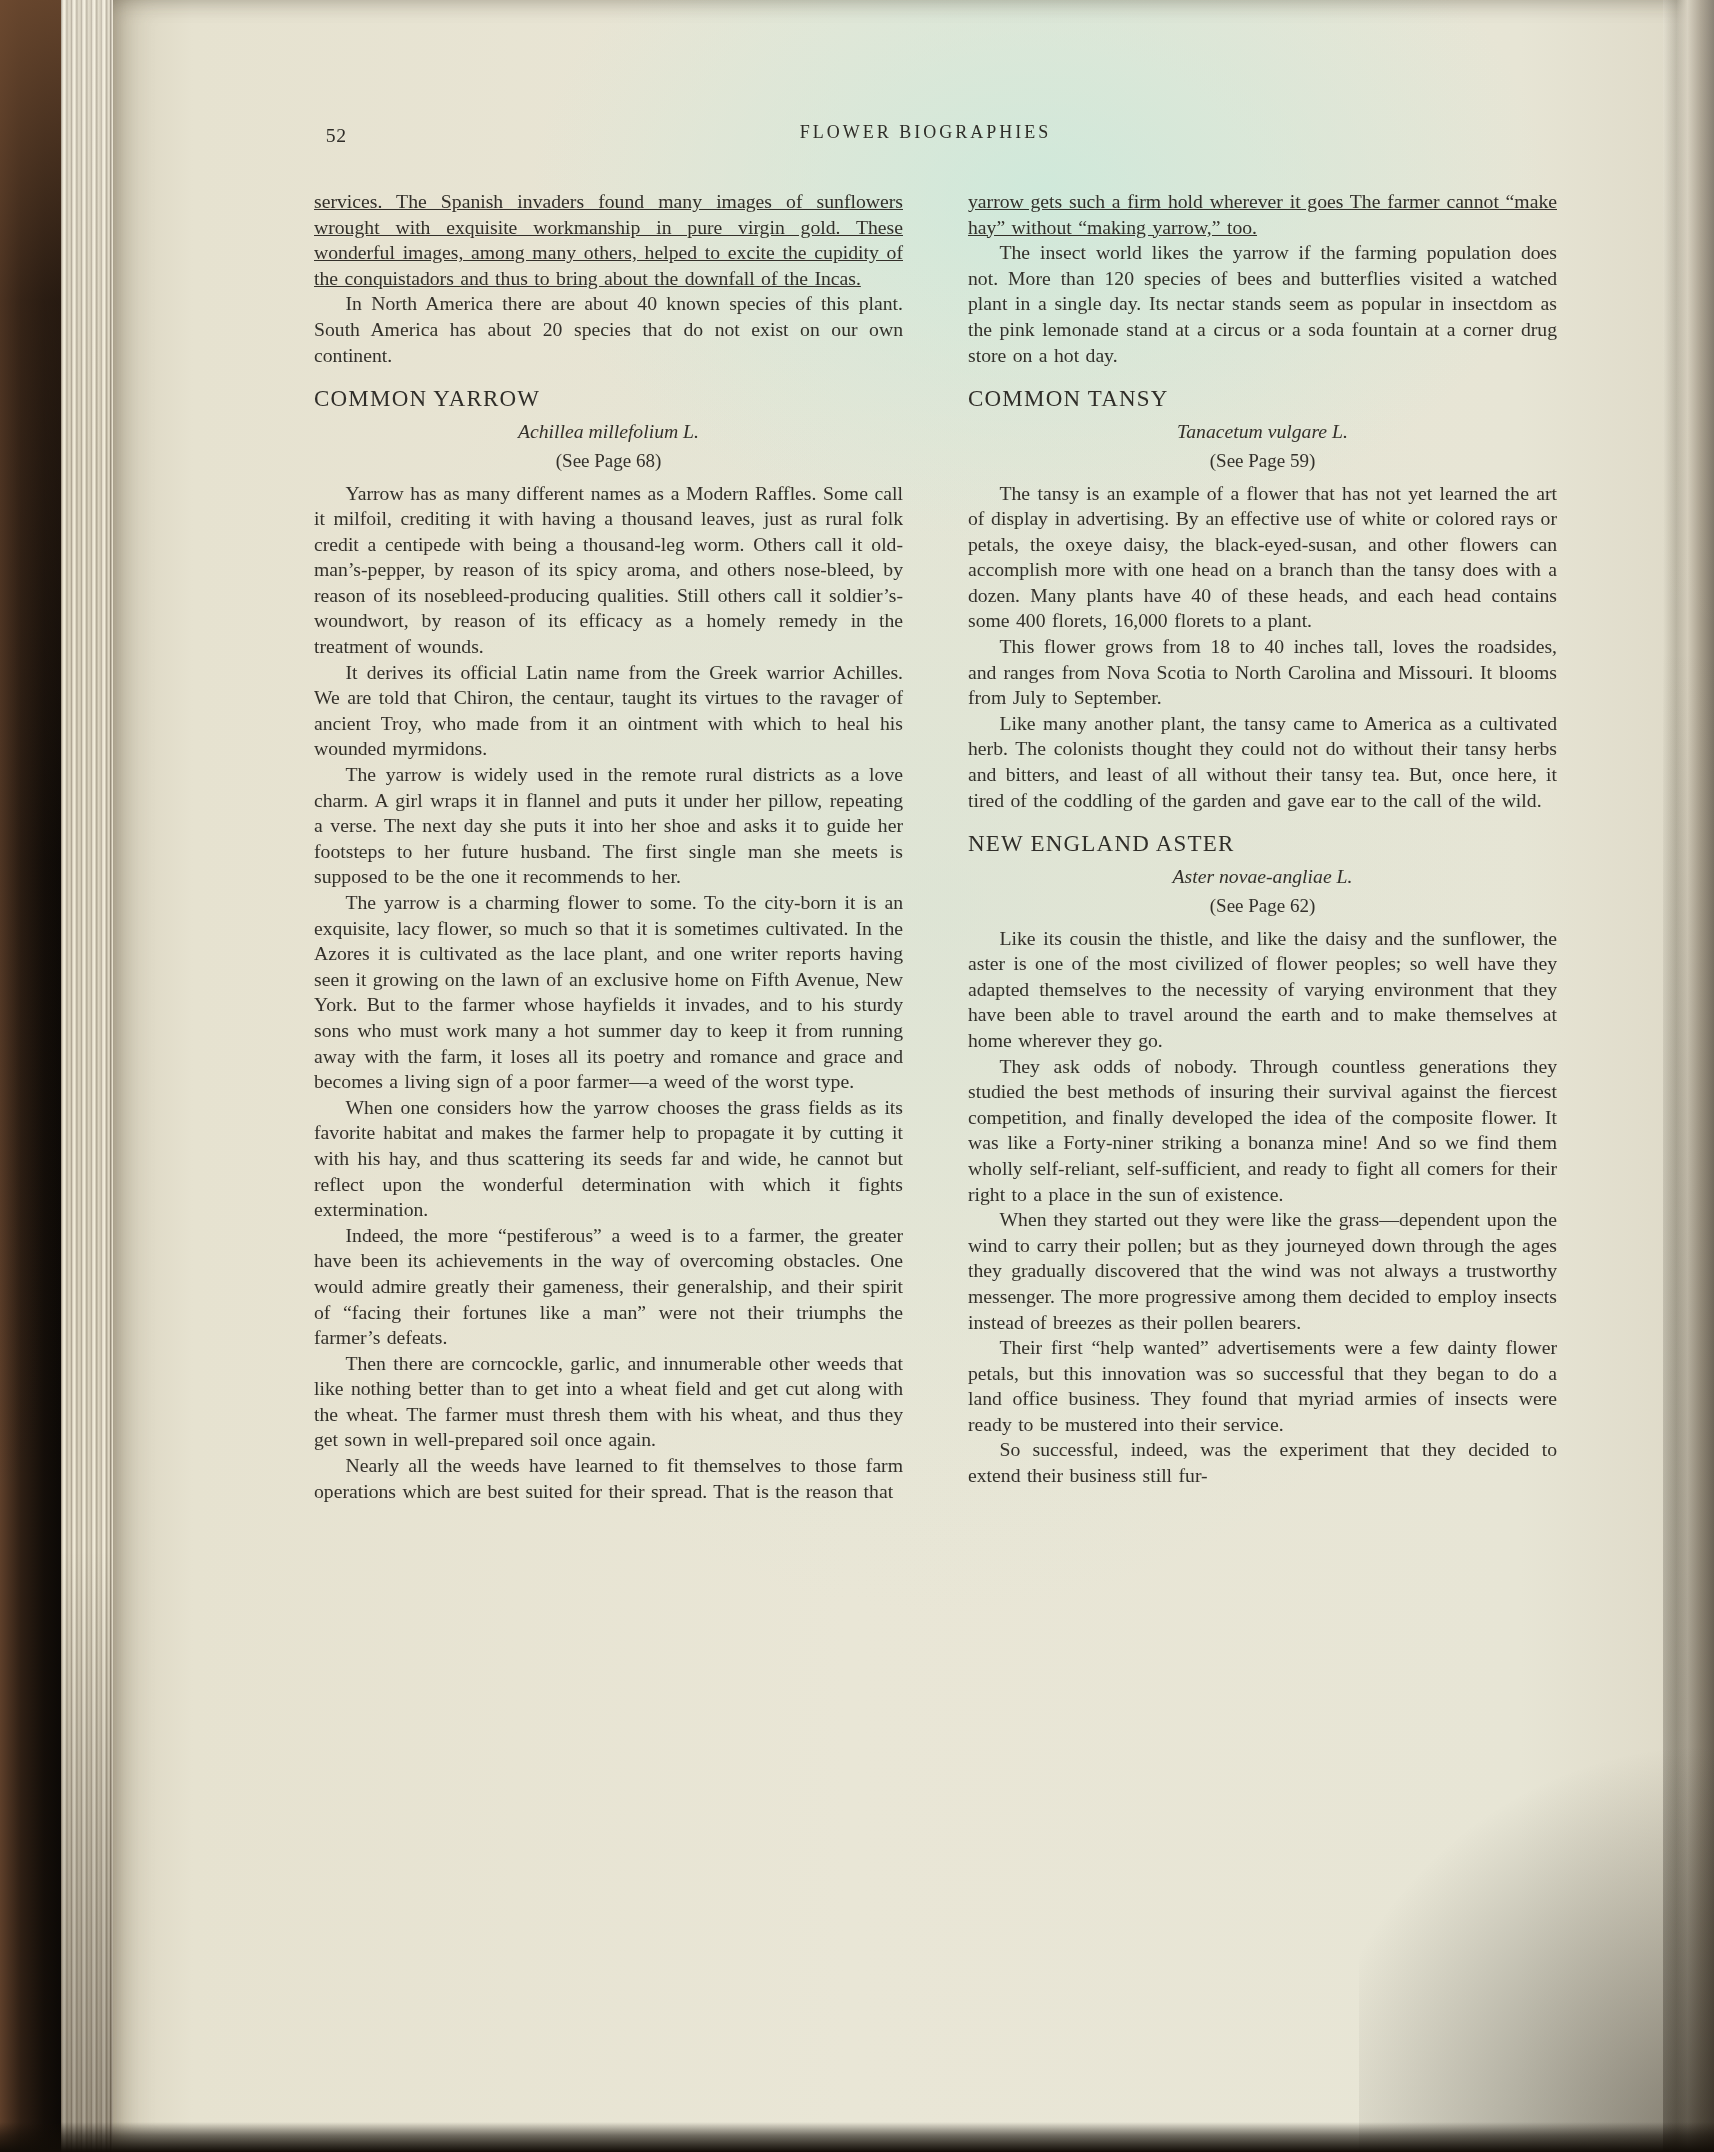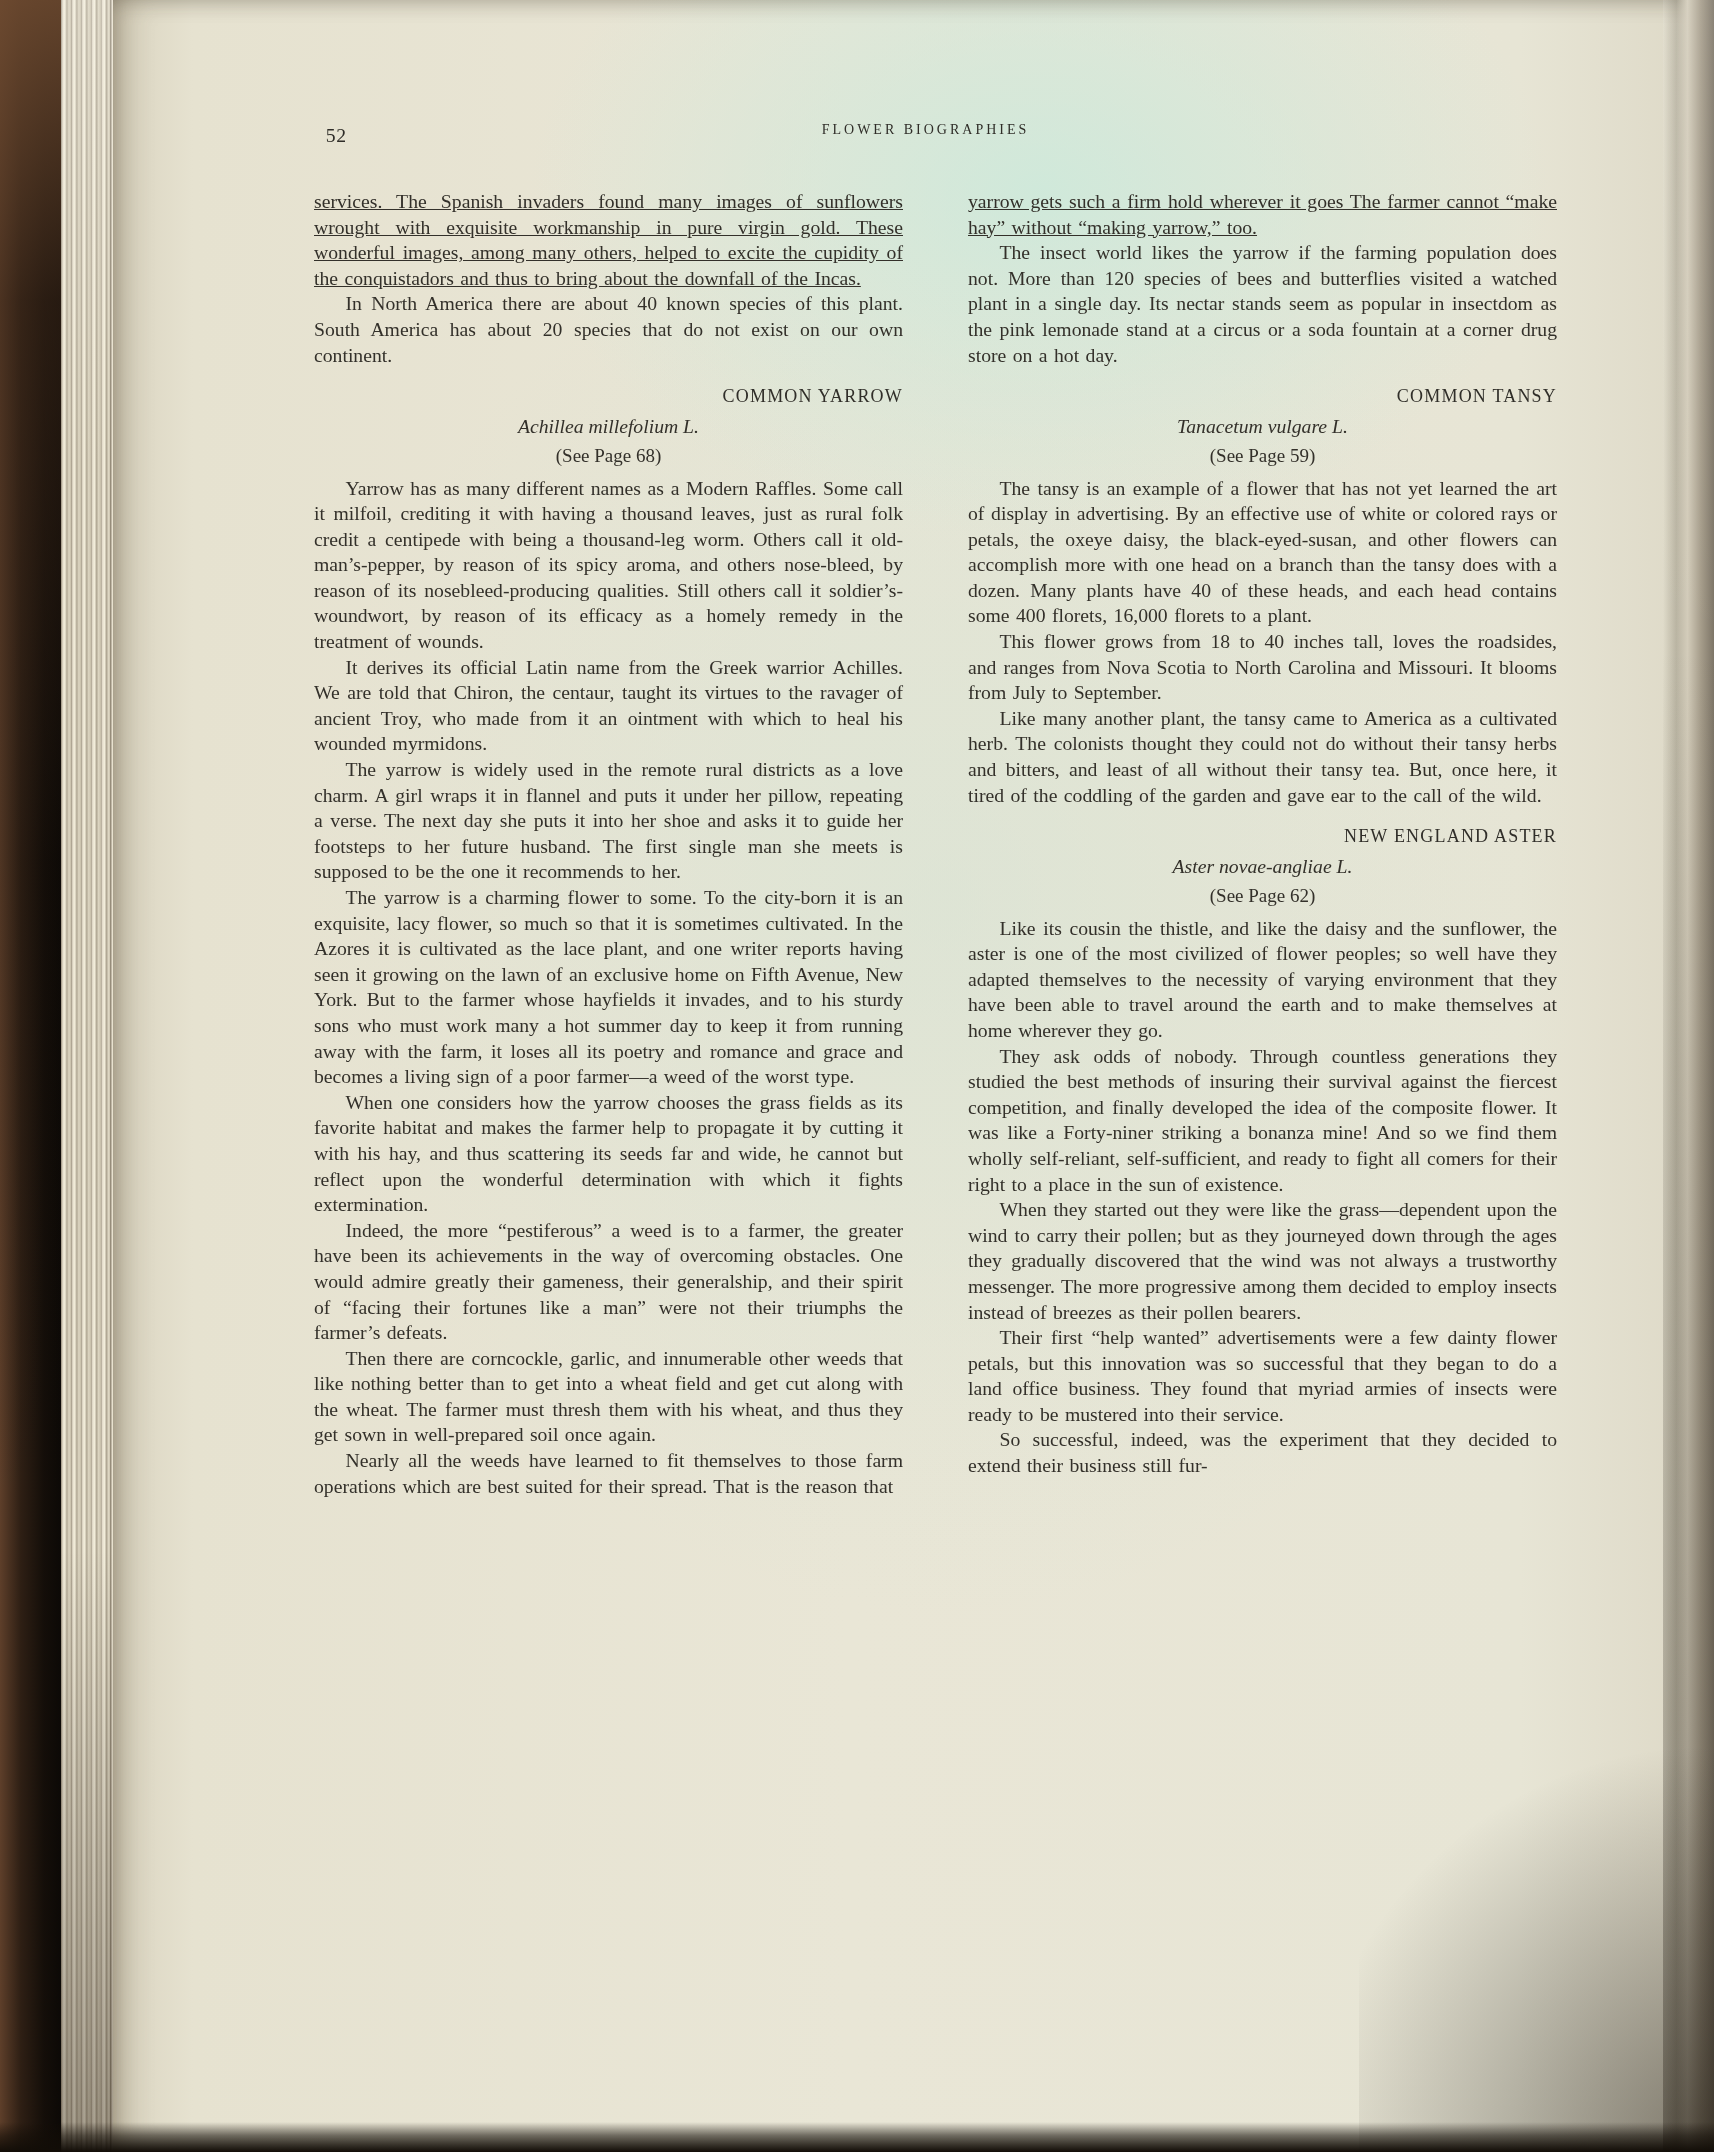--- a/index.html
+++ b/index.html
@@ -89,21 +89,21 @@
   .page-number {
     position: absolute;
     left: 11.8px; top: 2px;
     font-size: 19.7px;
     letter-spacing: 0.5px;
   }
   .running-head {
     position: absolute;
     left: 0; right: 0; top: 0;
     text-align: center;
-    font-size: 14px;
+    font-size: 18px;
     letter-spacing: 3px;
   }
   .columns {
     position: absolute;
     left: 201px; top: 189px;
     width: 1223px;
   }
   .column {
     position: absolute;
     top: 0;
@@ -118,24 +118,24 @@
     line-height: 25.6px;
     text-align: justify;
     text-indent: 31.5px;
     word-spacing: 1.5px;
     color: #33302a;
   }
   .para.noindent { text-indent: 0; text-decoration: underline; }
 
   .section-heading {
     margin: 17.7px 0 3.9px 0;
-    font-size: 18px;
+    font-size: 23px;
     font-weight: normal;
     letter-spacing: 1.2px;
-    text-align: right;
+    text-align: left;
     color: #302e29;
   }
   .latin-name {
     margin: 7.9px 0 2px 0;
     font-style: italic;
     font-size: 19.7px;
     text-align: center;
     color: #33302a;
   }
   .see-page {

